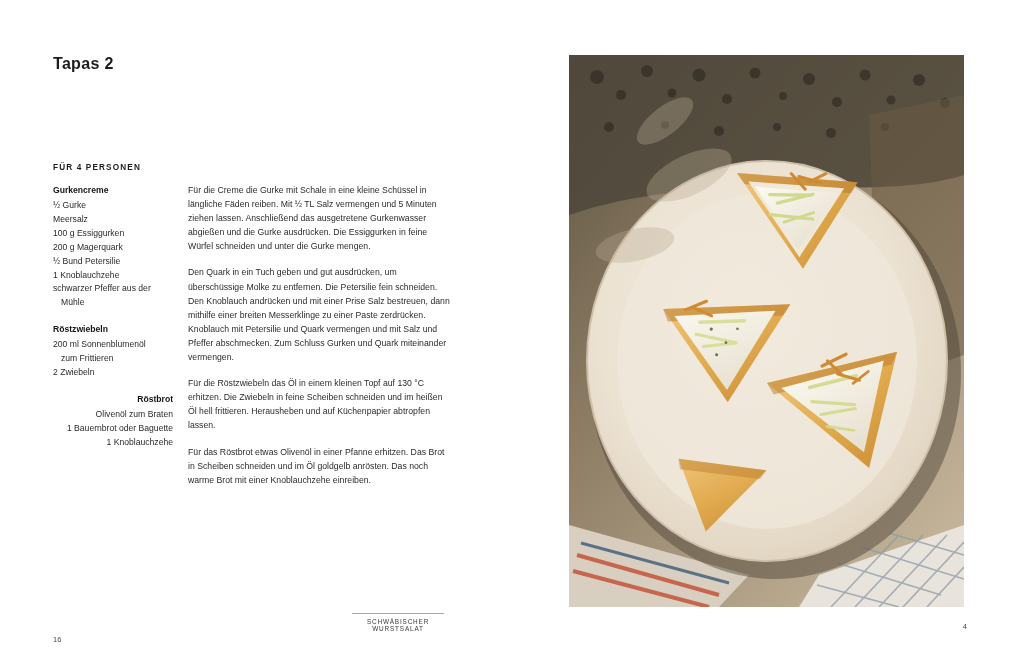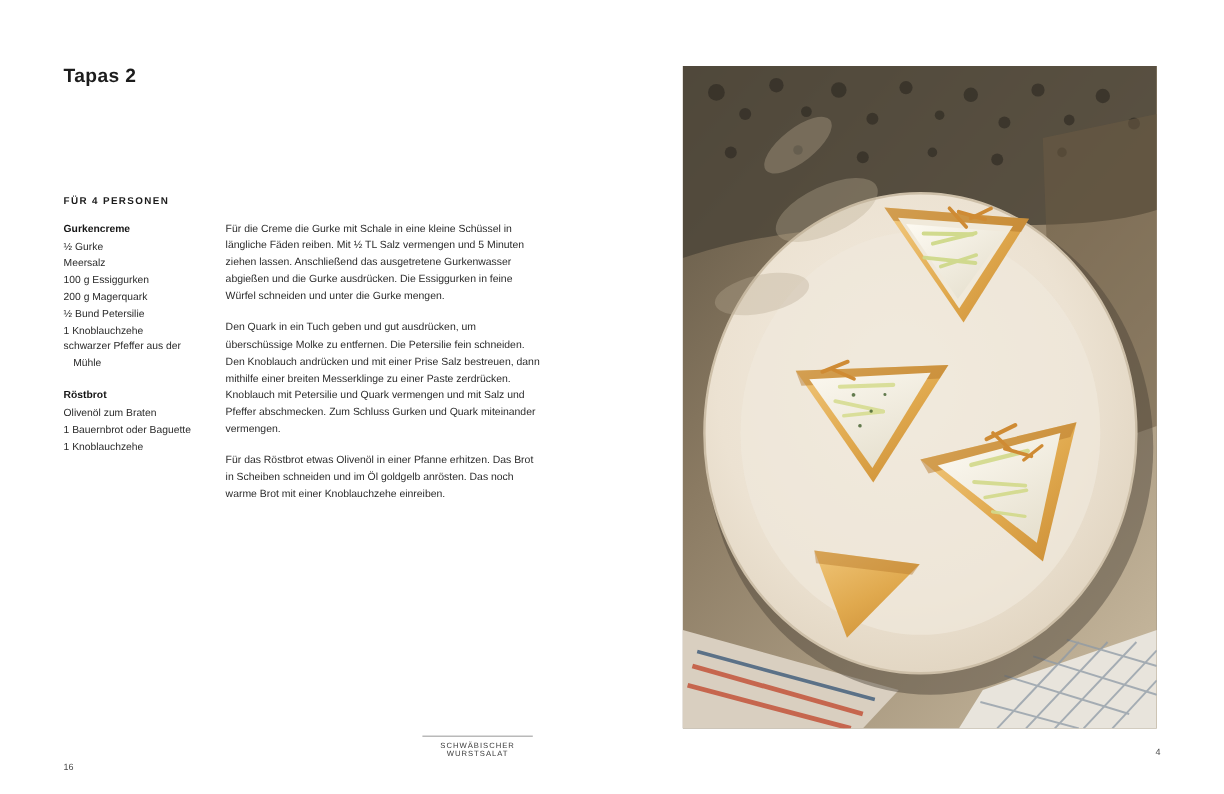--- a/index.html
+++ b/index.html
@@ -62,21 +62,21 @@
     left: 53px;
     top: 184px;
     width: 120px;
     font-size: 8.6px;
     line-height: 1.62;
     color: #2a2a2a;
   }
   .ing-group {
     margin-bottom: 13px;
   }
-  .ing-group:last-child { margin-bottom: 0; }
+  .ing-group:last-child { margin-bottom: 0; text-align: right; }
   .ing-head {
     font-weight: bold;
     color: #141414;
     margin-bottom: 1px;
   }
   .ing-item { white-space: pre-line; }
   .ing-item.indent { padding-left: 8px; }
 
   .steps {
     position: absolute;
@@ -157,33 +157,40 @@
         <div class="ing-item">½ Gurke</div>
         <div class="ing-item">Meersalz</div>
         <div class="ing-item">100 g Essiggurken</div>
         <div class="ing-item">200 g Magerquark</div>
         <div class="ing-item">½ Bund Petersilie</div>
         <div class="ing-item">1 Knoblauchzehe</div>
         <div class="ing-item">schwarzer Pfeffer aus der</div>
         <div class="ing-item indent">Mühle</div>
       </div>
 
+      <div class="ing-group">
+        <div class="ing-head">Röstzwiebeln</div>
+        <div class="ing-item">200 ml Sonnenblumenöl</div>
+        <div class="ing-item indent">zum Frittieren</div>
+        <div class="ing-item">2 Zwiebeln</div>
+      </div>
 
       <div class="ing-group">
         <div class="ing-head">Röstbrot</div>
         <div class="ing-item">Olivenöl zum Braten</div>
         <div class="ing-item">1 Bauernbrot oder Baguette</div>
         <div class="ing-item">1 Knoblauchzehe</div>
       </div>
 
     </div>
 
     <div class="steps">
       <p class="step" style="margin:0 0 12px 0;">Für die Creme die Gurke mit Schale in eine kleine Schüssel in längliche Fäden reiben. Mit ½ TL Salz vermengen und 5 Minuten ziehen lassen. Anschließend das ausgetretene Gurkenwasser abgießen und die Gurke ausdrücken. Die Essiggurken in feine Würfel schneiden und unter die Gurke mengen.</p>
       <p class="step" style="margin:0 0 12px 0;">Den Quark in ein Tuch geben und gut ausdrücken, um überschüssige Molke zu entfernen. Die Petersilie fein schneiden. Den Knoblauch andrücken und mit einer Prise Salz bestreuen, dann mithilfe einer breiten Messerklinge zu einer Paste zerdrücken. Knoblauch mit Petersilie und Quark vermengen und mit Salz und Pfeffer abschmecken. Zum Schluss Gurken und Quark miteinander vermengen.</p>
+      <p class="step" style="margin:0 0 12px 0;">Für die Röstzwiebeln das Öl in einem kleinen Topf auf 130 °C erhitzen. Die Zwiebeln in feine Scheiben schneiden und im heißen Öl hell frittieren. Herausheben und auf Küchenpapier abtropfen lassen.</p>
       <p class="step" style="margin:0 0 12px 0;">Für das Röstbrot etwas Olivenöl in einer Pfanne erhitzen. Das Brot in Scheiben schneiden und im Öl goldgelb anrösten. Das noch warme Brot mit einer Knoblauchzehe einreiben.</p>
     </div>
 
     <div class="folio-left">16</div>
     <div class="running-head">SCHWÄBISCHER WURSTSALAT</div>
   </div>
 
   <div class="page-right">
     <div class="photo">
       <svg width="395" height="552" viewBox="0 0 395 552" xmlns="http://www.w3.org/2000/svg" role="img" aria-label="recipe photo">

